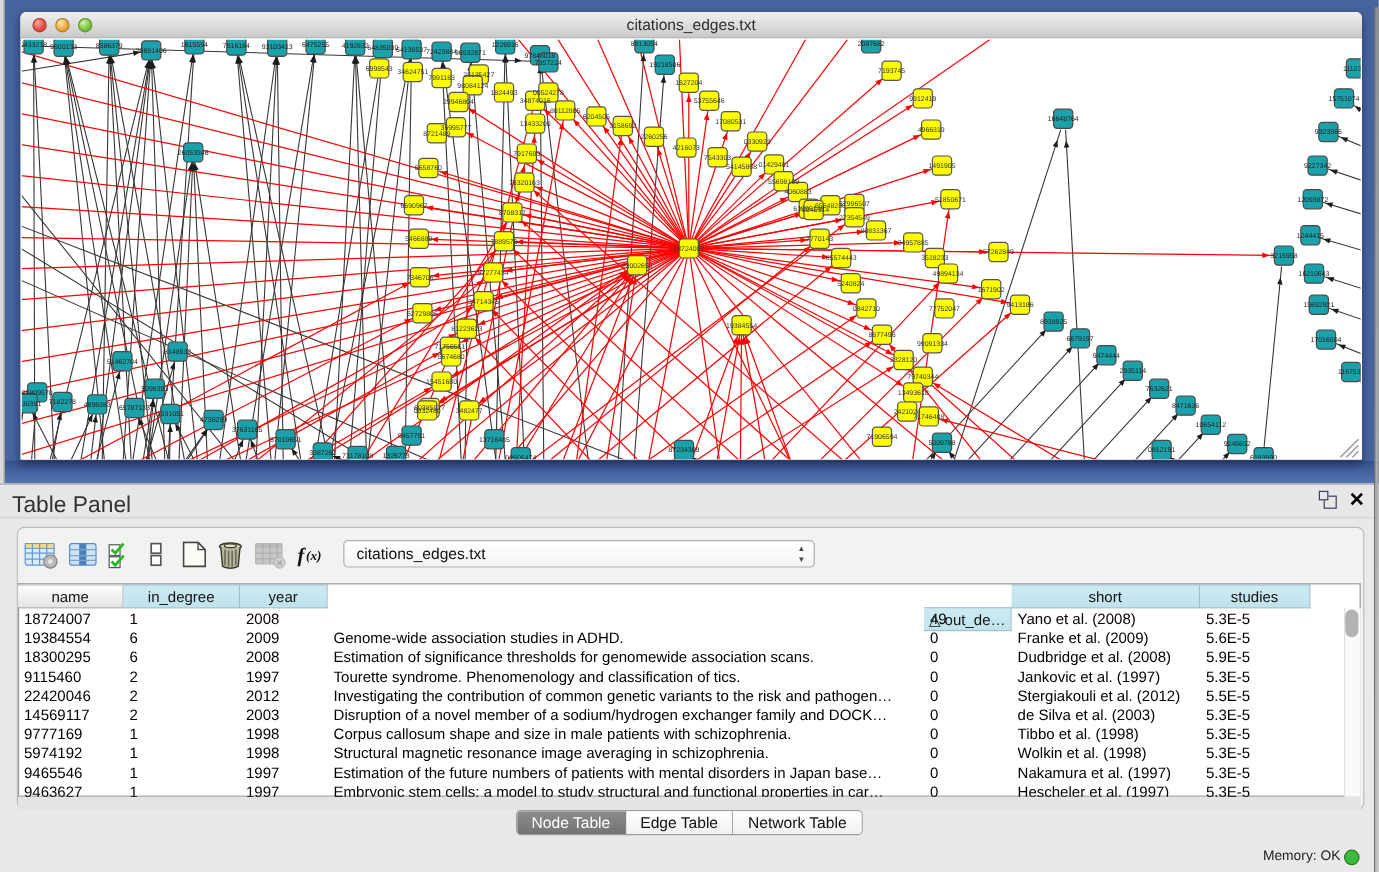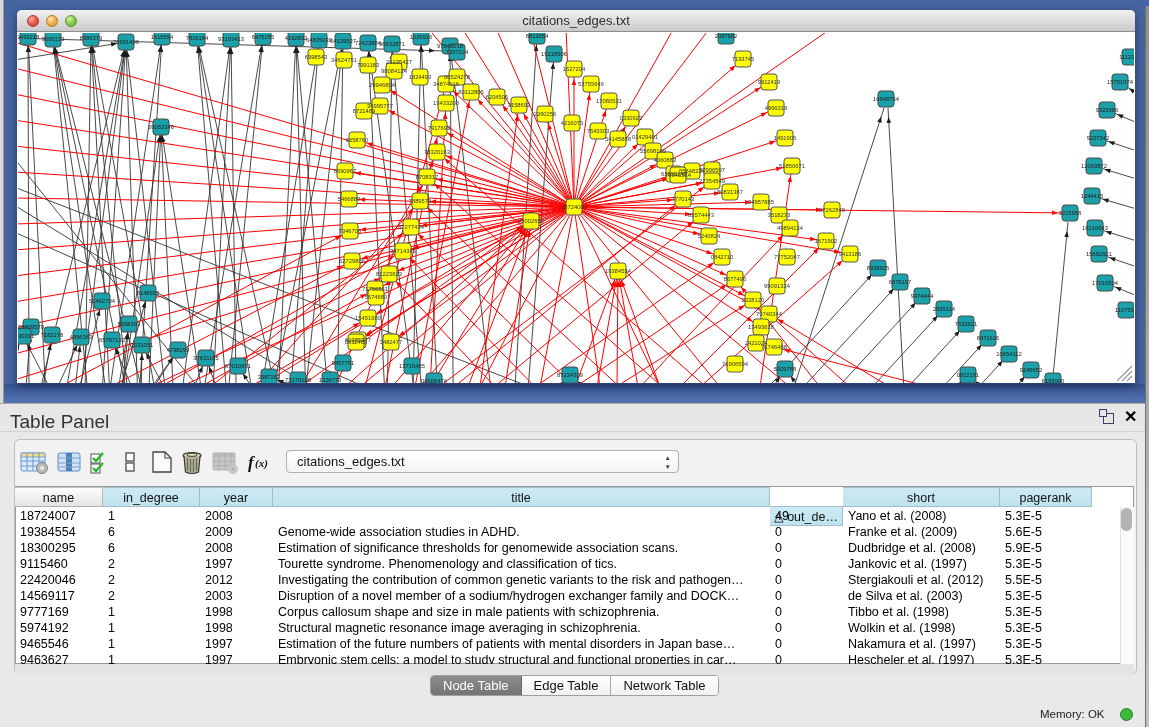--- a/index.html
+++ b/index.html
@@ -33,21 +33,21 @@
 .row { position:absolute; left:0; width:1120px; height:16px; font-size:12.5px; color:#000; }
 .row span { position:absolute; top:1px; white-space:nowrap; overflow:hidden; }
 #vscroll { left:1120px; top:507px; width:14px; height:157px; background:#fafafa; border-left:1px solid #e0e0e0; }
 #vthumb { left:1121px; top:508px; width:11px; height:23px; background:#b3b3b3; border-radius:6px; }
 #hstrip { left:15px; top:664px; width:1119px; height:11px; background:#e4e4e4; }
 #tabs { left:430px; top:675px; height:21px; border:1px solid #9e9e9e; border-radius:4px; overflow:hidden; background:#fff; }
 .tab { float:left; height:100%; line-height:19px; font-size:13px; padding:0 12px; color:#111;
   border-right:1px solid #aaa; background:linear-gradient(180deg,#ffffff,#f1f1f1); }
 .tab.sel { background:linear-gradient(180deg,#8c8c8c,#747474); color:#fff; border-right:1px solid #6a6a6a; }
 .tab:last-child { border-right:none; }
-#memtext { left:1040px; top:708px; width:77px; font-size:11.5px; color:#222; }
+#memtext { left:1040px; top:708px; width:77px; font-size:11.5px; color:#222; text-align:right; }
 #memdot { left:1120px; top:708px; width:13px; height:13px; border-radius:50%; background:#3cba3c; border:1.5px solid #2c7a2c; }
 #combo { left:286px; top:450px; width:393px; height:23px; background:linear-gradient(180deg,#ffffff,#f4f4f4);
   border:1px solid #b0b0b0; border-radius:4px; font-size:13px; color:#111; line-height:21px; padding-left:10px; }
 #combo .arrows { position:absolute; right:7px; top:2px; font-size:6.5px; color:#444; line-height:9px; text-align:center; }
 #rightstrip { left:1145px; top:6px; width:4px; height:721px; background:linear-gradient(180deg,#8f8f8f,#c2c2c2); border-left:1px solid #6f6f6f; }
 #icons { left:20px; top:451px; }
 </style></head><body>
 <div id="app">
   <div id="desktop"></div>
   <div id="bluebelow"></div>
@@ -835,24 +835,23 @@
     <g transform="translate(228,0)">
       <text x="0" y="17" font-family="Liberation Serif,serif" font-style="italic" font-weight="bold" font-size="17" fill="#111">f</text>
       <text x="7" y="16" font-family="Liberation Serif,serif" font-style="italic" font-weight="bold" font-size="11" fill="#111">(x)</text>
     </g>
   </svg>
   <div id="combo">citations_edges.txt<span class="arrows">▲<br>▼</span></div>
   <div id="tbl"></div>
   <div class="hd hdg" style="left:15px; width:88px;">name</div>
   <div class="hd" style="left:103px; width:97px;">in_degree</div>
   <div class="hd" style="left:200px; width:73px;">year</div>
-  <div class="hd" style="left:273px; width:497px;">title</div>
   <div class="hd" style="left:770px; width:73px;margin-top:19px;">△ out_de…</div>
   <div class="hd" style="left:843px; width:157px;">short</div>
-  <div class="hd" style="left:1000px; width:92px;">pagerank</div>
+  <div class="hd" style="left:1000px; width:92px;">studies</div>
   <div class="row" style="top:508px">
       <span style="left:20px">18724007</span>
       <span style="left:108px">1</span>
       <span style="left:205px">2008</span>
       <span style="left:775px">49</span>
       <span style="left:848px">Yano et al. (2008)</span>
       <span style="left:1005px">5.3E-5</span>
     </div>
 <div class="row" style="top:524px">
       <span style="left:20px">19384554</span>

